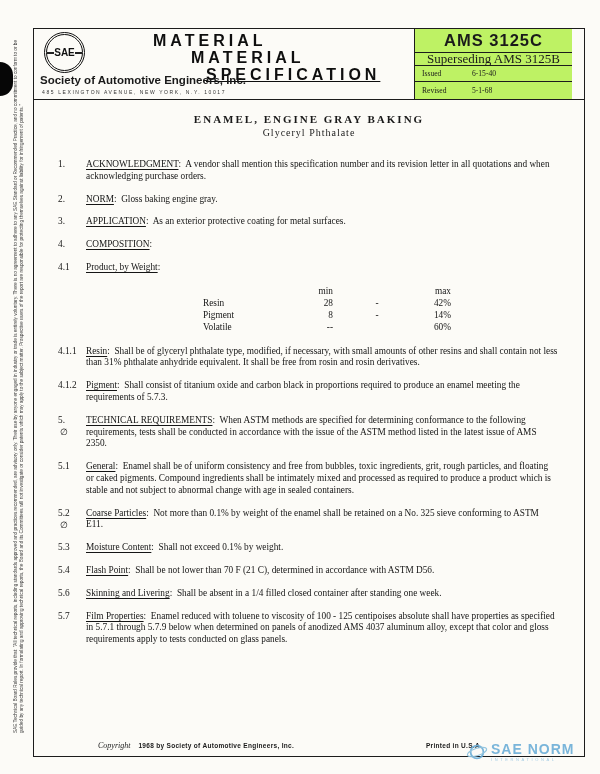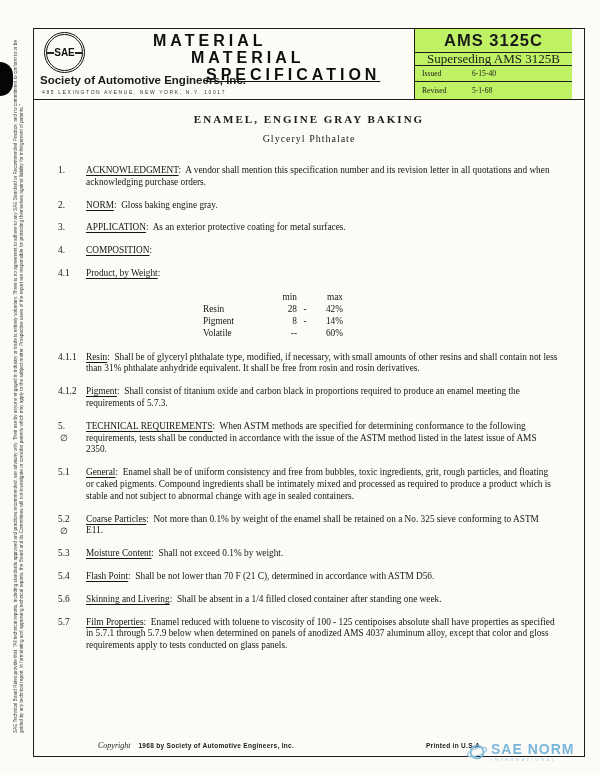--- a/index.html
+++ b/index.html
@@ -42,28 +42,28 @@
   .spec-number { height:24px; display:flex; align-items:center; justify-content:center;
     font-family:"Liberation Sans", sans-serif; font-weight:700; font-size:16.5px;
     letter-spacing:1px; border-bottom:1.2px solid #1c1c1c; }
   .spec-superseding { height:13px; display:flex; align-items:center; justify-content:center;
     font-size:13px; border-bottom:1.2px solid #1c1c1c; }
   .spec-date-row { height:16px; display:flex; align-items:center; padding:0 7px; font-size:7.6px; }
   .spec-date-row.first { border-bottom:1.2px solid #1c1c1c; }
   .spec-date-label { width:50px; }
   .doc-title { margin-top:13px; text-align:center; font-weight:700;
     font-size:11px; letter-spacing:2px; }
-  .doc-subtitle { margin-top:8px; text-align:center; font-size:10px; letter-spacing:1px; }
+  .doc-subtitle { margin-top:2px; text-align:center; font-size:10px; letter-spacing:1px; }
   .spec-body { margin:21px 26px 0 24px; font-size:9.3px; line-height:11.8px; color:#151515; }
   .sec { position:relative; padding-left:28px; margin-bottom:11px; }
   .sec .num { position:absolute; left:0; top:0; }
   .sec .rev { position:absolute; left:2px; top:12px; font-size:9px; }
   .lbl { text-decoration:underline; text-underline-offset:1.5px; }
   .comp-table { margin:5px 0 12px 145px; font-size:9.3px; line-height:12.2px; }
-  .trow { display:flex; }
+  .trow { display:flex;gap:36px; }
   .tname { width:72px; }
   .tmin { width:22px; text-align:right; }
   .tsep { width:16px; text-align:center; }
   .tmax { width:30px; text-align:right; }
   .page-footer { position:absolute; left:24px; right:12px; bottom:4px;
     display:flex; justify-content:space-between; align-items:baseline; }
   .copyright-prefix { font-style:italic; font-size:8px; margin-right:4px;margin-left:40px; }
   .copyright-rest { font-family:"Liberation Sans", sans-serif; font-weight:700; font-size:6.5px; letter-spacing:.3px; }
   .printed-in { font-family:"Liberation Sans", sans-serif; font-weight:700; font-size:6.5px; letter-spacing:.3px; margin-right:90px; }
   

